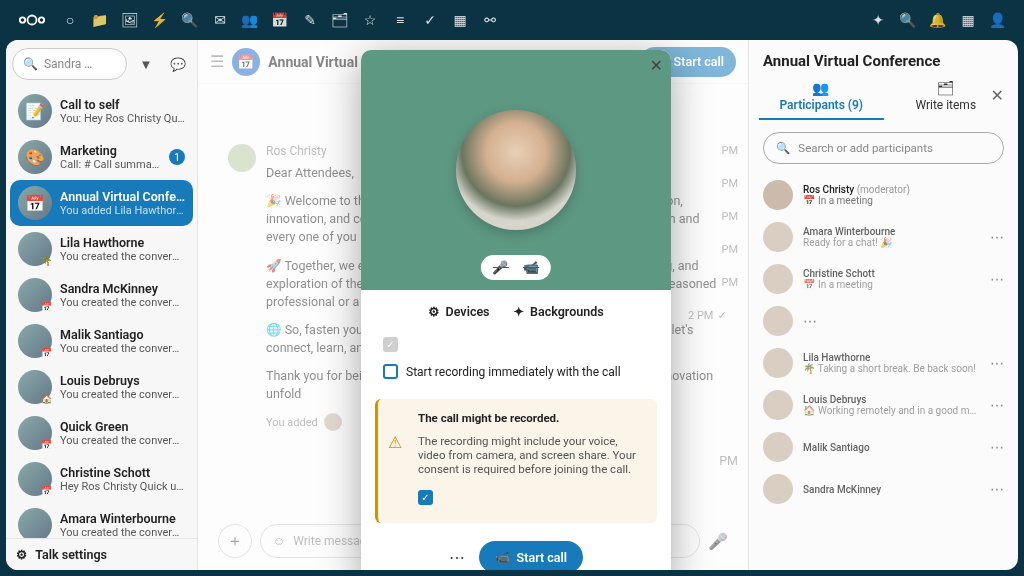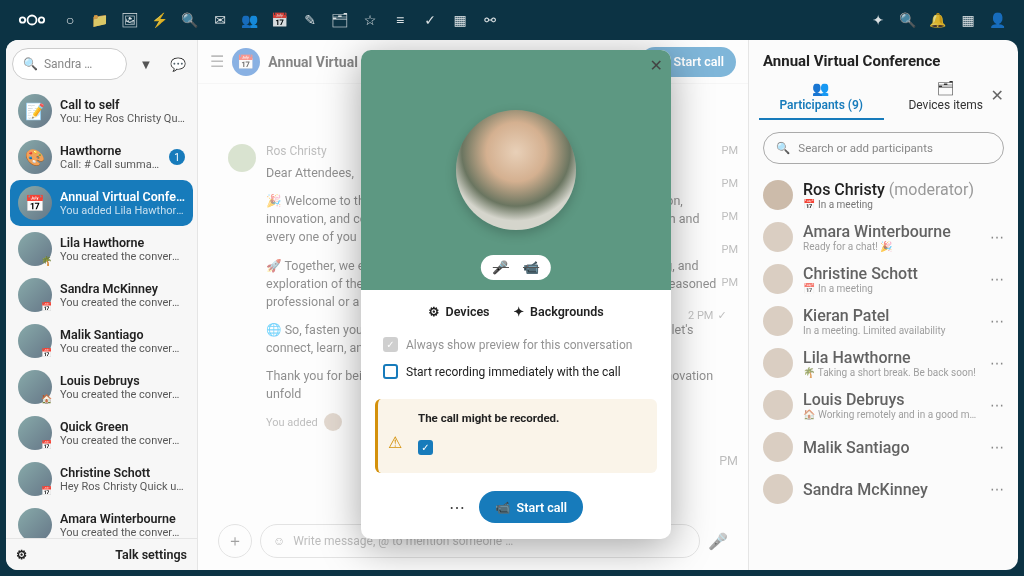--- a/index.html
+++ b/index.html
@@ -47,21 +47,21 @@
 .tabs{display:flex;margin-bottom:10px}
 .tab{flex:1;text-align:center;font-size:12px;color:#333;padding-bottom:6px;cursor:pointer}
 .tab.active{color:#177bbb;border-bottom:2px solid #177bbb;font-weight:600}
 .tab .ticon2{display:block;margin:0 auto 2px;font-size:14px}
 .psearch{height:32px;border:1px solid #aaa;border-radius:16px;display:flex;align-items:center;padding:0 12px;gap:8px;color:#888;font-size:11.5px;margin:2px 4px 10px}
 .plist{flex:1;overflow-y:auto}
 .pitem{display:flex;align-items:center;gap:10px;padding:6px 4px;cursor:pointer;opacity:.7}
 .pitem:first-child{opacity:1}
 .pitem .pavatar{width:30px;height:30px;border-radius:50%;background:#cba;flex-shrink:0}
 .pitem .pinfo{flex:1;min-width:0}
-.pitem .pname{font-size:16px;font-weight:500}
+.pitem .pname{font-size:10px;font-weight:500}
 .pitem .pname .mod{color:#999;font-weight:400}
 .pitem .pstat{font-size:10px;color:#777;white-space:nowrap;overflow:hidden;text-overflow:ellipsis}
 .pitem .dots{color:#555;font-size:14px;cursor:pointer}
 
 .modal{position:absolute;left:355px;top:10px;width:310px;background:#fff;border-radius:10px;box-shadow:0 8px 40px rgba(0,0,0,.35);overflow:hidden;z-index:50}
 .modal .mclose{position:absolute;right:8px;top:6px;cursor:pointer;color:#444;font-size:16px;z-index:2}
 .modal .preview{background:#5d9882;height:240px;position:relative;display:flex;align-items:center;justify-content:center}
 .modal .cam{width:120px;height:120px;border-radius:50%;background:radial-gradient(circle at 50% 35%,#e8d0b8 0,#d4b090 30%,#6a7560 55%,#d5d5cc 70%);box-shadow:0 4px 12px rgba(0,0,0,.2)}
 .pill{position:absolute;bottom:10px;left:50%;transform:translateX(-50%);background:#fff;border-radius:16px;padding:5px 12px;display:flex;gap:14px;font-size:13px;color:#555}
 .modal .opts{display:flex;justify-content:center;gap:24px;padding:14px 0 10px;font-size:12.5px;font-weight:600}
@@ -134,21 +134,21 @@
         <div class="chat-item">
           <div class="avatar">📝</div>
   <div class="info">
             <div class="title">Call to self</div>
   <div class="sub">You: Hey Ros Christy Quick u…</div>
           </div>
   </div>
         <div class="chat-item">
           <div class="avatar">🎨</div>
   <div class="info">
-            <div class="title">Hawthorne</div>
+            <div class="title">Marketing</div>
   <div class="sub">Call: # Call summary - … ·</div>
           </div>
   <div class="count">1</div>
         </div>
         <div class="chat-item active">
           <div class="avatar">📅</div>
   <div class="info">
             <div class="title">Annual Virtual Conference</div>
   <div class="sub">You added Lila Hawthorne</div>
           </div>
@@ -210,21 +210,21 @@
         <div class="chat-item">
           <div class="avatar"></div>
   <div class="info">
             <div class="title">Amara Winterbourne</div>
   <div class="sub">You created the conversation</div>
           </div>
   </div>
       </div>
     <div class="sidebar-foot">
       <span>⚙</span>
-      <span style="flex:1;text-align:right">Talk settings</span>
+      <span style="flex:1;text-align:left">Talk settings</span>
     </div>
   </div>
 
   <div class="center">
     <div class="center-head">
       <span style="color:#888">☰</span>
       <div class="conv-ico">📅</div>
       <div class="title">Annual Virtual Con</div>
       <div class="startcall-chip">
         <span>📹</span>
@@ -275,21 +275,21 @@
   <div class="right">
     <div class="rhead">Annual Virtual Conference</div>
     <span class="rclose">✕</span>
     <div class="tabs">
       <div class="tab active">
         <span class="ticon2">👥</span>
         <span>Participants (9)</span>
       </div>
       <div class="tab">
         <span class="ticon2">🗂</span>
-        <span>Devices items</span>
+        <span>Write items</span>
       </div>
     </div>
     <div class="psearch">
       <span>🔍</span>
       <span>Search or add participants</span>
     </div>
     <div class="plist" id="plist">
         <div class="pitem">
           <div class="pavatar"></div>
   <div class="pinfo">
@@ -308,24 +308,20 @@
         <div class="pitem">
           <div class="pavatar"></div>
   <div class="pinfo">
             <div class="pname">Christine Schott</div>
   <div class="pstat">📅 In a meeting</div>
           </div>
   <span class="dots">⋯</span>
         </div>
         <div class="pitem">
           <div class="pavatar"></div>
-  <div class="pinfo">
-            <div class="pname">Kieran Patel</div>
-  <div class="pstat">In a meeting. Limited availability</div>
-          </div>
   <span class="dots">⋯</span>
         </div>
         <div class="pitem">
           <div class="pavatar"></div>
   <div class="pinfo">
             <div class="pname">Lila Hawthorne</div>
   <div class="pstat">🌴 Taking a short break. Be back soon!</div>
           </div>
   <span class="dots">⋯</span>
         </div>
@@ -371,30 +367,30 @@
           <span>Devices</span>
         </div>
       <div class="opt">
           <span>✦</span>
           <span>Backgrounds</span>
         </div>
     </div>
     <div class="checks">
       <div class="chk disabled checked">
         <span class="box">✓</span>
-        <span>Always show preview for this conversation</span>
       </div>
       <div class="chk">
         <span class="box" style="border-color:#177bbb"></span>
         <span style="color:#222">Start recording immediately with the call</span>
       </div>
     </div>
     <div class="warn">
       <span class="wicon">⚠</span>
       <div class="wtitle">The call might be recorded.</div>
+      <div>The recording might include your voice, video from camera, and screen share. Your consent is required before joining the call.</div>
       <div class="chk checked" style="margin-top:8px;color:#222">
         <span class="box">✓</span>
       </div>
     </div>
     <div class="mfoot">
       <span class="dots">⋯</span>
       <div class="btn-start">
         <span>📹</span>
         <span>Start call</span>
       </div>

